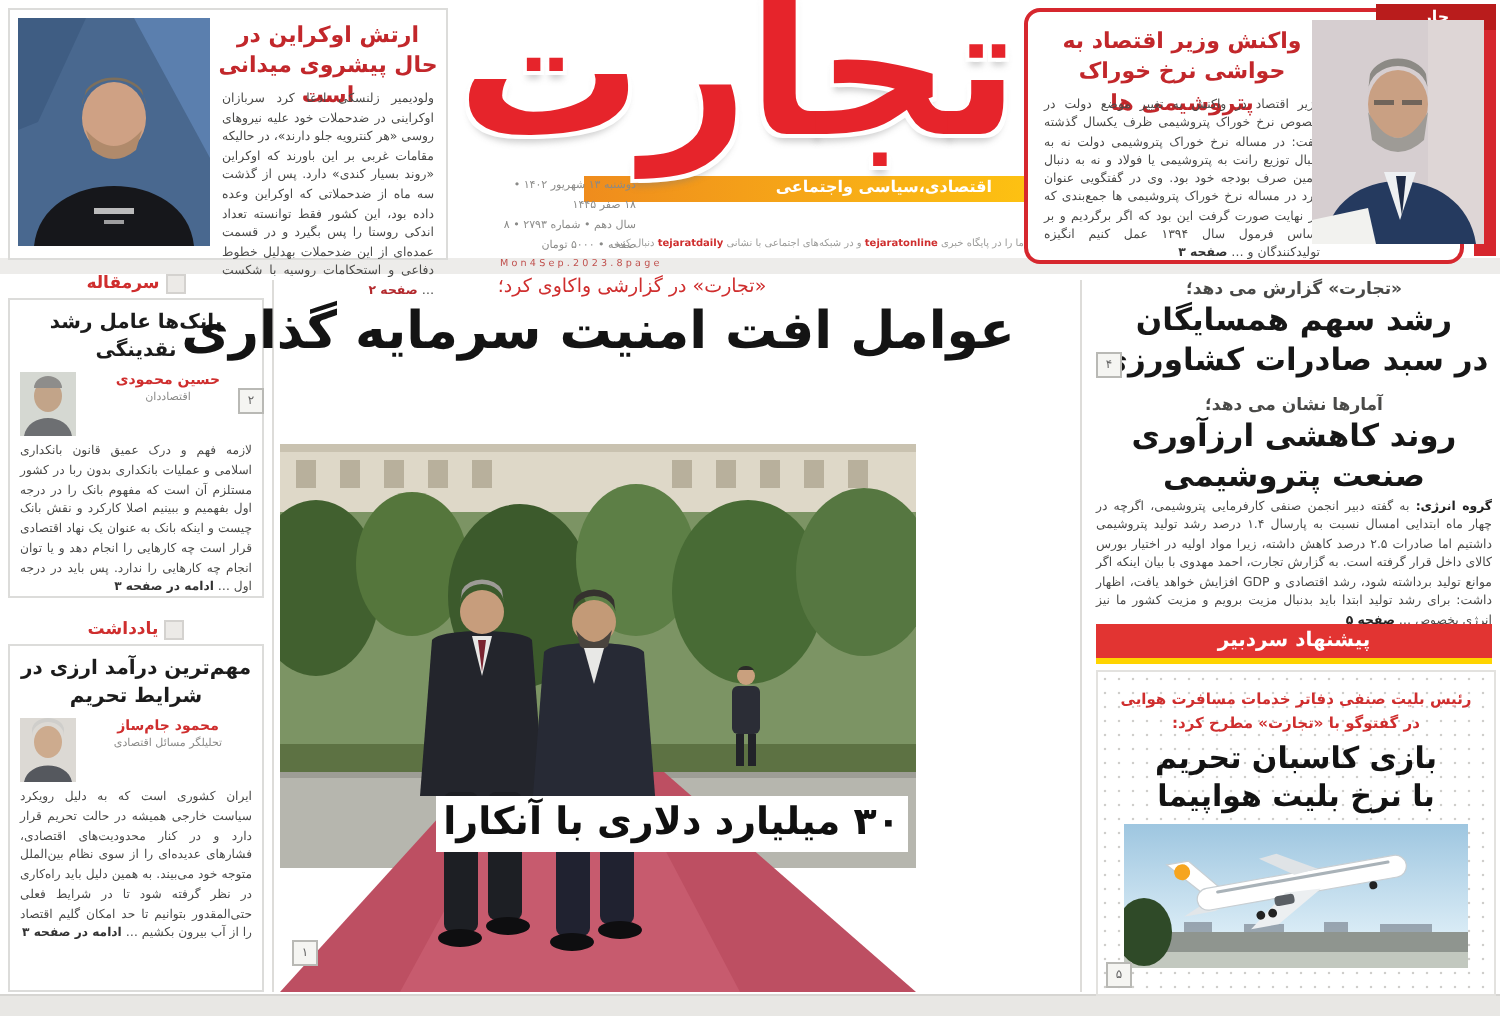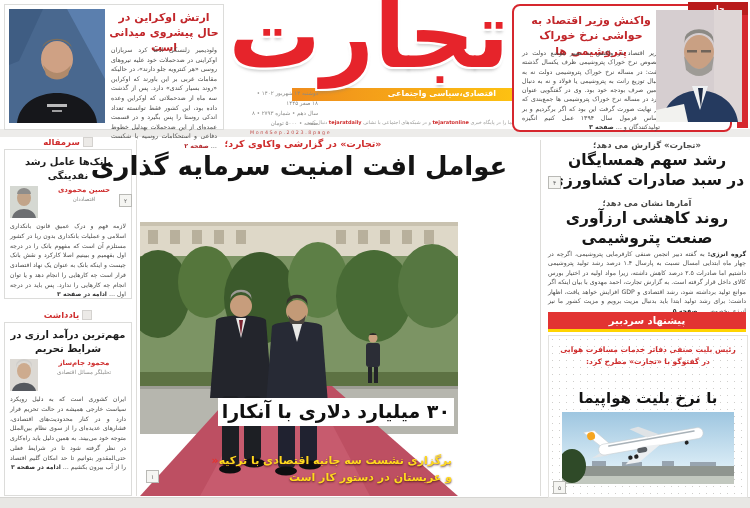--- a/index.html
+++ b/index.html
@@ -44,21 +44,21 @@
   .seclabel span{color:#cf2e2e;font-size:8.5px;font-weight:bold;}
   .seclabel i{width:8px;height:8px;background:#eceae7;border:1px solid #d4d2cf;display:block;}
   .colbox{left:4px;width:128px;border:1px solid #dcdcda;background:#fff;padding:5px 5px;box-sizing:border-box;}
   .coltitle{font-size:10px;font-weight:bold;color:#1c1c1c;text-align:center;line-height:1.35;margin-bottom:4px;}
   .authrow{display:flex;flex-direction:row-reverse;gap:4px;align-items:flex-start;margin-bottom:3px;}
   .authname{font-size:7px;font-weight:bold;color:#cf2e2e;text-align:center;flex:1;}
   .authrole{font-size:5.5px;color:#8a8a88;font-weight:normal;display:block;margin-top:2px;}
   .colbody{font-size:6.1px;line-height:1.6;}
   .cont{font-weight:bold;color:#333;}
   
-  .lkicker{left:144px;top:138px;width:318px;text-align:center;font-size:9.5px;font-weight:bold;color:#cf2e2e;}
+  .lkicker{left:157px;top:138px;width:318px;text-align:center;font-size:9.5px;font-weight:normal;color:#cf2e2e;}
   .lhead{left:70px;top:151px;width:458px;text-align:center;font-size:26px;font-weight:900;color:#141414;
          white-space:nowrap;letter-spacing:-0.5px;}
   .photo{left:140px;top:222px;width:318px;height:274px;overflow:hidden;}
   .capk{position:absolute;right:4px;top:119px;text-align:right;line-height:1.5;}
   .capk span{display:inline-block;background:#fff;padding:0 3px;font-size:9px;font-weight:bold;color:#111;}
   .capb{position:absolute;right:4px;top:153px;text-align:right;line-height:1.45;}
   .capb span{display:inline-block;background:#fff;padding:0 4px;font-size:19px;font-weight:900;color:#101010;}
   .caps{position:absolute;right:6px;top:230px;text-align:right;line-height:1.55;font-size:11px;font-weight:bold;
         color:#ffd91e;text-shadow:0 1px 2px rgba(70,20,25,.85);}
   .caps .mark{color:#e8312d;text-shadow:none;font-size:11px;}
@@ -253,24 +253,20 @@
       <rect x="138" y="180" width="17" height="66" rx="4" fill="#202230"></rect>
       <rect x="160" y="180" width="17" height="60" rx="4" fill="#202230"></rect>
       <ellipse cx="146" cy="249" rx="11" ry="4.5" fill="#0e0e10"></ellipse>
       <ellipse cx="170" cy="243" rx="11" ry="4.5" fill="#0e0e10"></ellipse>
     </g>
   </svg>
   <div class="capb rtl">
     <br>
     <span>۳۰ میلیارد دلاری با آنکارا</span>
   </div>
-  <div class="caps rtl">
-    <span>برگزاری نشست سه جانبه اقتصادی با ترکیه</span><span class="mark">«</span><br>
-    <span>و عربستان در دستور کار است</span>
-  </div>
   <div class="pagebox" style="left:6px;top:248px;">۱</div>
 </div>
 
 <div class="abs rk rtl" style="top:140px;">«تجارت» گزارش می دهد؛</div>
 <div class="abs rh rtl" style="top:151px;">رشد سهم همسایگان</div>
 <div class="abs rh rtl" style="top:171px;">در سبد صادرات کشاورزی</div>
 <div class="pagebox" style="left:548px;top:176px;">۴</div>
 
 <div class="abs rk rtl" style="top:198px;">آمارها نشان می دهد؛</div>
 <div class="abs rh rtl" style="top:209px;">روند کاهشی ارزآوری</div>
@@ -279,20 +275,21 @@
   <b>گروه انرژی:</b>
   <span>به گفته دبیر انجمن صنفی کارفرمایی پتروشیمی، اگرچه در چهار ماه ابتدایی امسال نسبت به پارسال ۱.۴ درصد رشد تولید پتروشیمی داشتیم اما صادرات ۲.۵ درصد کاهش داشته، زیرا مواد اولیه در اختیار بورس کالای داخل قرار گرفته است. به گزارش تجارت، احمد مهدوی با بیان اینکه اگر موانع تولید برداشته شود، رشد اقتصادی و GDP افزایش خواهد یافت، اظهار داشت: برای رشد تولید ابتدا باید بدنبال مزیت برویم و مزیت کشور ما نیز انرژی بخصوص …</span>
   <b>صفحه ۵</b>
 </div>
 
 <div class="abs banner rtl">پیشنهاد سردبیر</div>
 
 <div class="abs dotted">
   <div class="pk rtl" style="top:9px;">رئیس بلیت صنفی دفاتر خدمات مسافرت هوایی</div>
   <div class="pk rtl" style="top:21px;">در گفتوگو با «تجارت» مطرح کرد:</div>
+  <div class="ph rtl" style="top:34px;">بازی کاسبان تحریم</div>
   <div class="ph rtl" style="top:53px;">با نرخ بلیت هواپیما</div>
   <svg class="plane" viewBox="0 0 172 72">
     <defs>
       <linearGradient id="skyg" x1="0" y1="0" x2="0" y2="1">
         <stop offset="0" stop-color="#9ec6e0"></stop>
           <stop offset="1" stop-color="#ddeef7"></stop>
       </linearGradient>
     </defs>
     <rect width="172" height="58" fill="url(#skyg)"></rect>
     <g fill="#7e8894" opacity="0.7">

